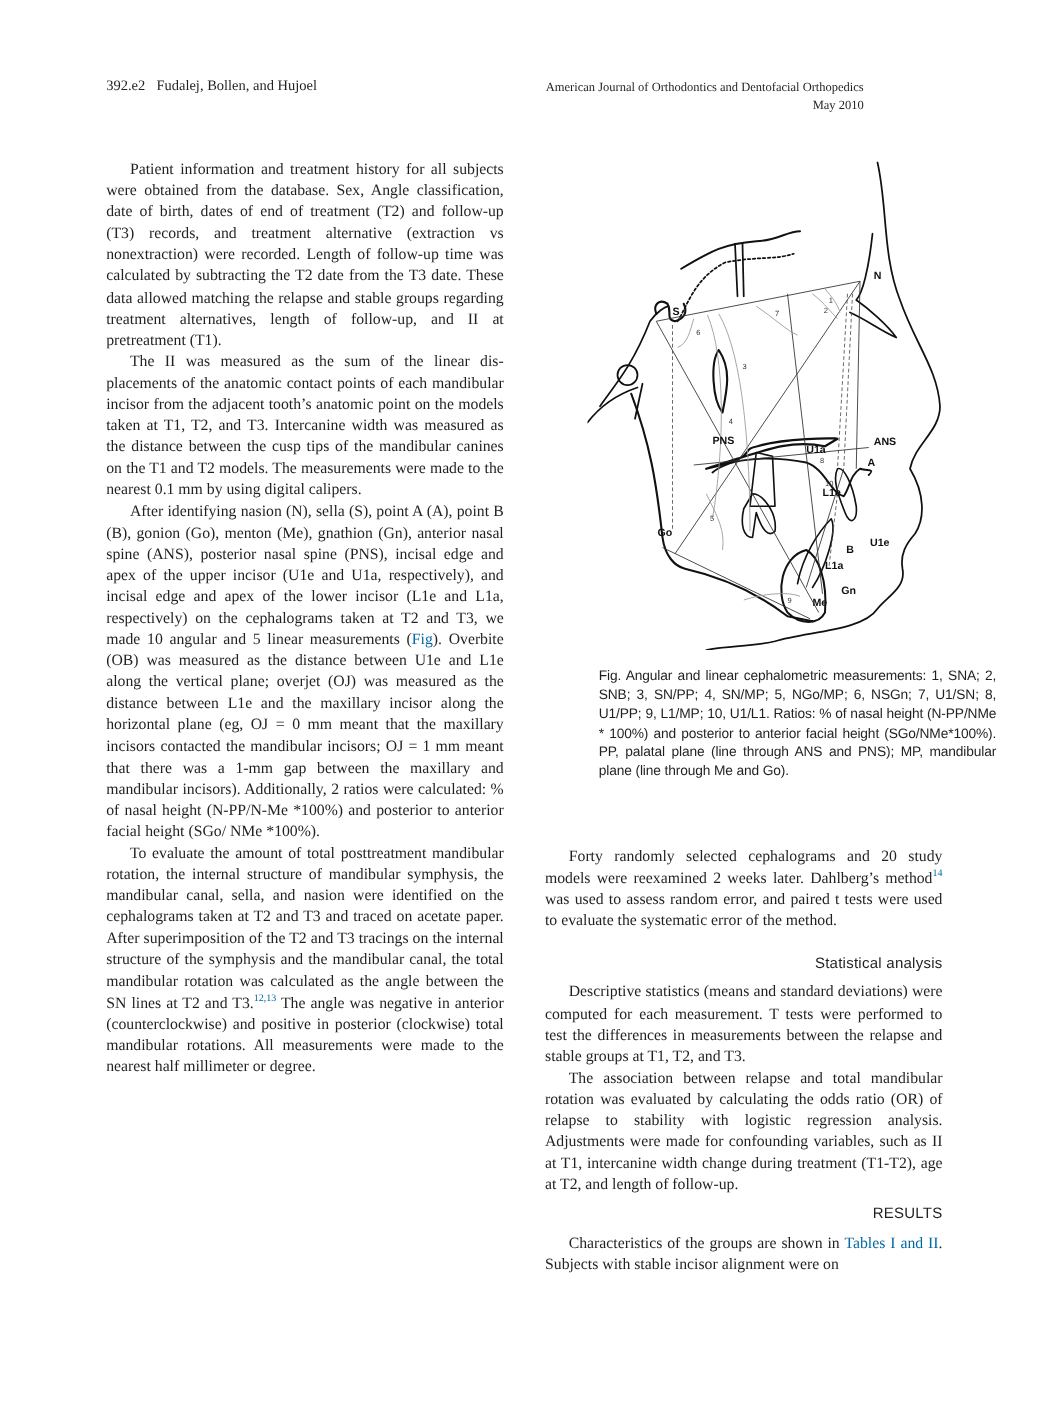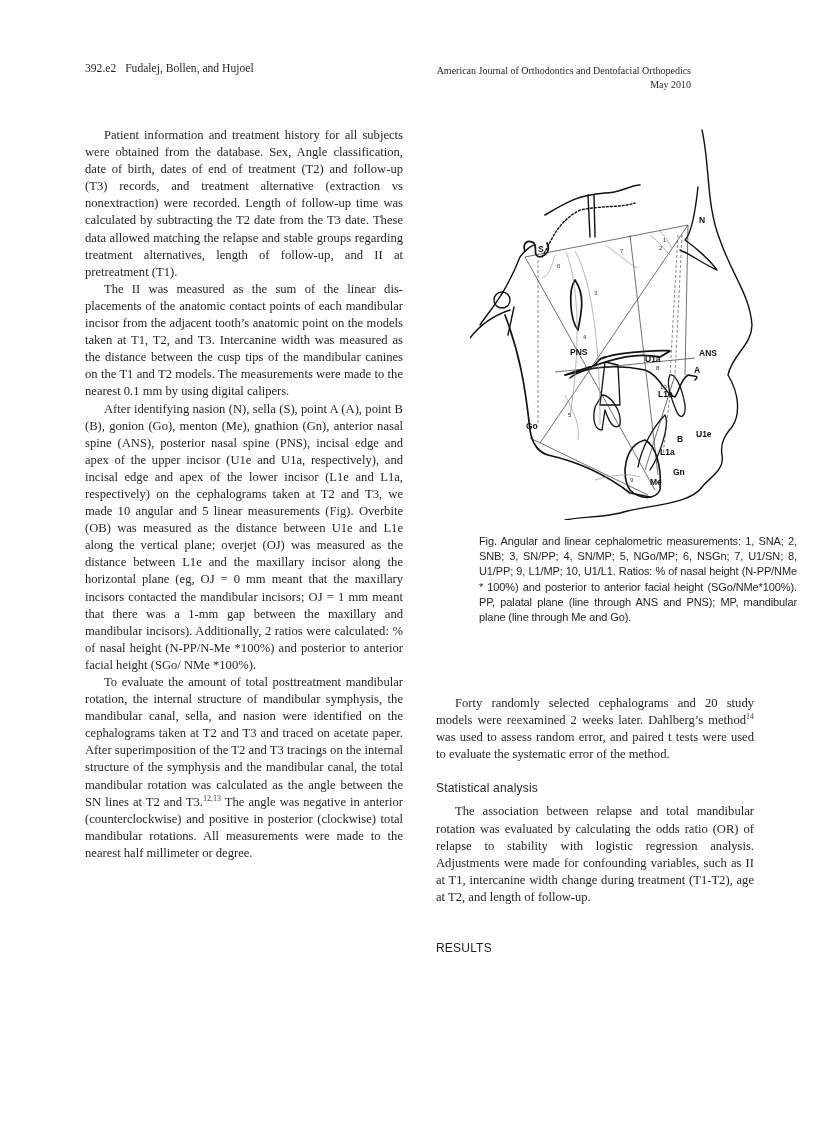--- a/index.html
+++ b/index.html
@@ -13,33 +13,33 @@
   .rh-right { position: absolute; right: 0; top: 2px; text-align: right; font-size: 10px; line-height: 14px; }
 
   .col { position: absolute; top: 127px; width: 318px;
     font-family: "Liberation Serif", "DejaVu Serif", serif; font-size: 12.6px; line-height: 17.1px;
     text-align: justify; hyphens: manual; }
   .col-left { left: 85px; }
   .col-right { left: 436px; }
 
   .col p { margin: 0; }
   .col p.indent { text-indent: 19px; }
-  .link { color: #404040; }
+  .link { color: #0369a1; }
   sup { font-size: 8px; line-height: 0; vertical-align: 5px; }
 
   .figure { position: absolute; left: 470px; top: 125px; width: 290px; height: 395px; }
   .figure svg { width: 100%; height: 100%; }
 
   .caption { position: absolute; left: 436px; top: 534px; width: 318px;
     font-family: "Liberation Sans", "DejaVu Sans", sans-serif; font-size: 11px; line-height: 15.2px;
     text-align: justify; color: #231f20; letter-spacing: -0.1px; margin-left: 43px; }
 
-  .col-right-lower { top: 695px; }
+  .col-right-lower { top: 677px; }
   .section-head { font-family: "Liberation Sans", "DejaVu Sans", sans-serif; font-size: 12px;
-    margin: 14px 0 6px 0; text-align: left; letter-spacing: 0.2px; }
+    margin: 14px 0 6px 0; text-align: right; letter-spacing: 0.2px; }
 </style>
 </head>
 <body>
 
 <div class="page">
 
   <div class="running-head">
     <div class="rh-left">
       <span class="pg">392.e2</span>
       <span>Fudalej, Bollen, and Hujoel</span>
@@ -146,17 +146,19 @@
         <text x="190" y="264">10</text>
       </g>
     </svg>
   </div>
 
   <div class="caption">Fig. Angular and linear cephalometric measurements: 1, SNA; 2, SNB; 3, SN/PP; 4, SN/MP; 5, NGo/MP; 6, NSGn; 7, U1/SN; 8, U1/PP; 9, L1/MP; 10, U1/L1. Ratios: % of nasal height (N-PP/NMe * 100%) and posterior to anterior facial height (SGo/NMe*100%). PP, palatal plane (line through ANS and PNS); MP, mandibular plane (line through Me and Go).</div>
 
   <div class="col col-right col-right-lower">
     <p class="indent"><span>Forty randomly selected cephalograms and 20 study models were reexamined 2 weeks later. Dahlberg’s method</span><sup class="link">14</sup><span> was used to assess random error, and paired t tests were used to evaluate the systematic error of the method.</span></p>
     <div class="section-head" style="margin-top:17px">Statistical analysis</div>
+    <p class="indent">Descriptive statistics (means and standard devia­tions) were computed for each measurement. T tests were performed to test the differences in measurements between the relapse and stable groups at T1, T2, and T3.</p>
     <p class="indent">The association between relapse and total mandibu­lar rotation was evaluated by calculating the odds ratio (OR) of relapse to stability with logistic regression anal­ysis. Adjustments were made for confounding variables, such as II at T1, intercanine width change during treat­ment (T1-T2), age at T2, and length of follow-up.</p>
-    <div class="section-head" style="margin-top:34px">RESULTS</div>
+    <div class="section-head" style="margin-top:6px">RESULTS</div>
+    <p class="indent"><span>Characteristics of the groups are shown in </span><a class="link">Tables I and II</a><span>. Subjects with stable incisor alignment were on</span></p>
   </div>
 
 </div>
 
 </body></html>

